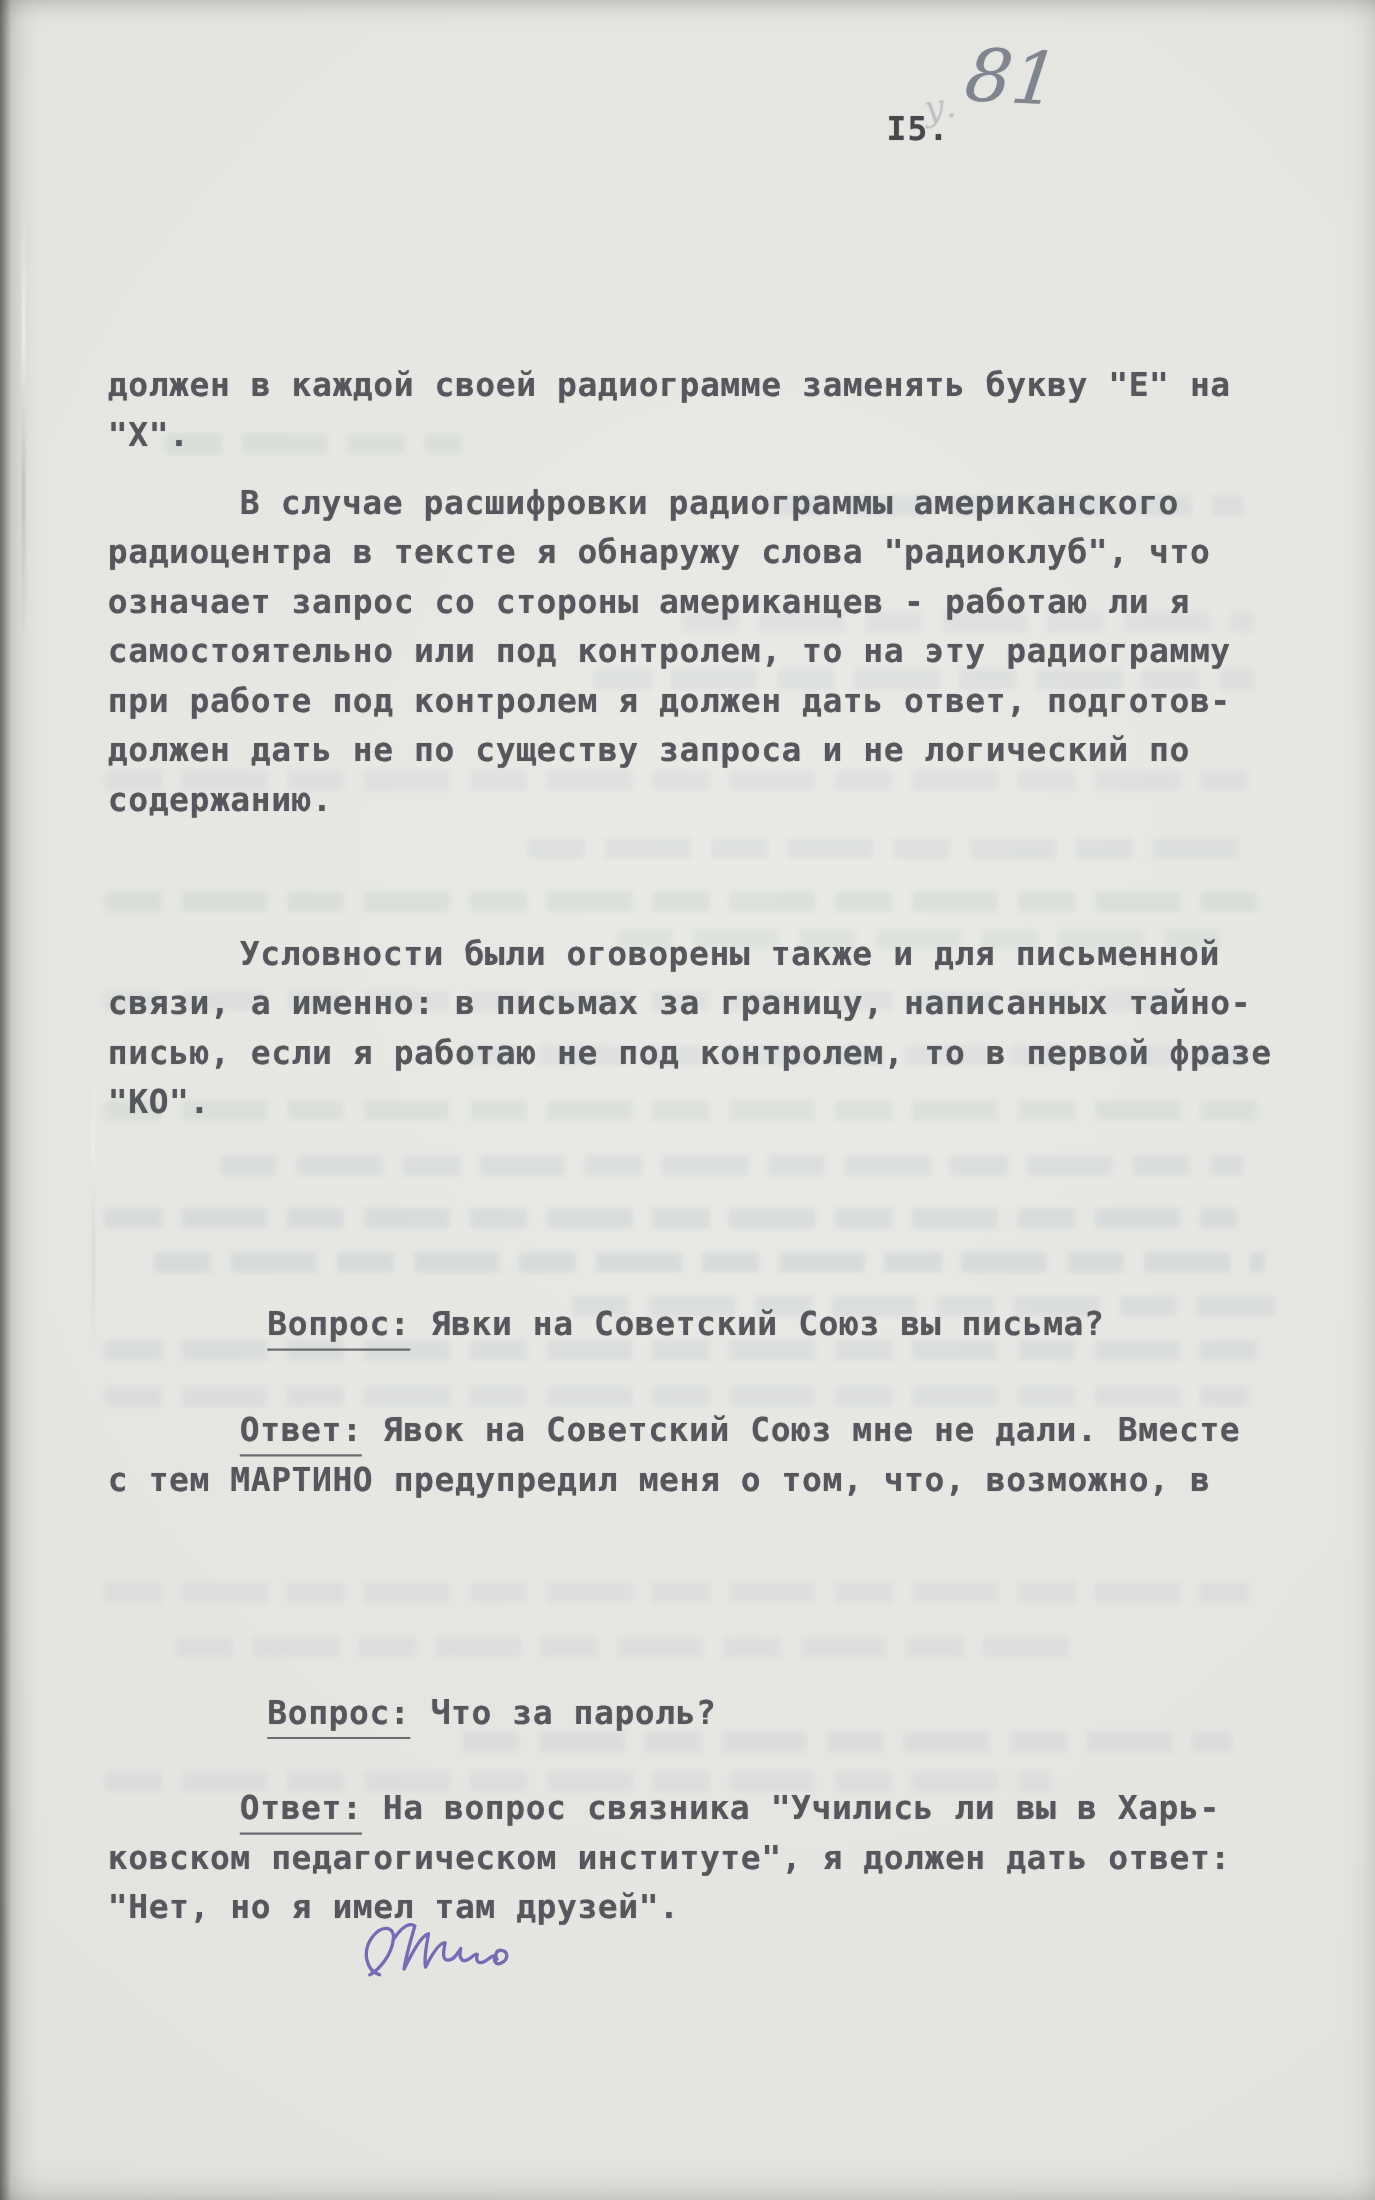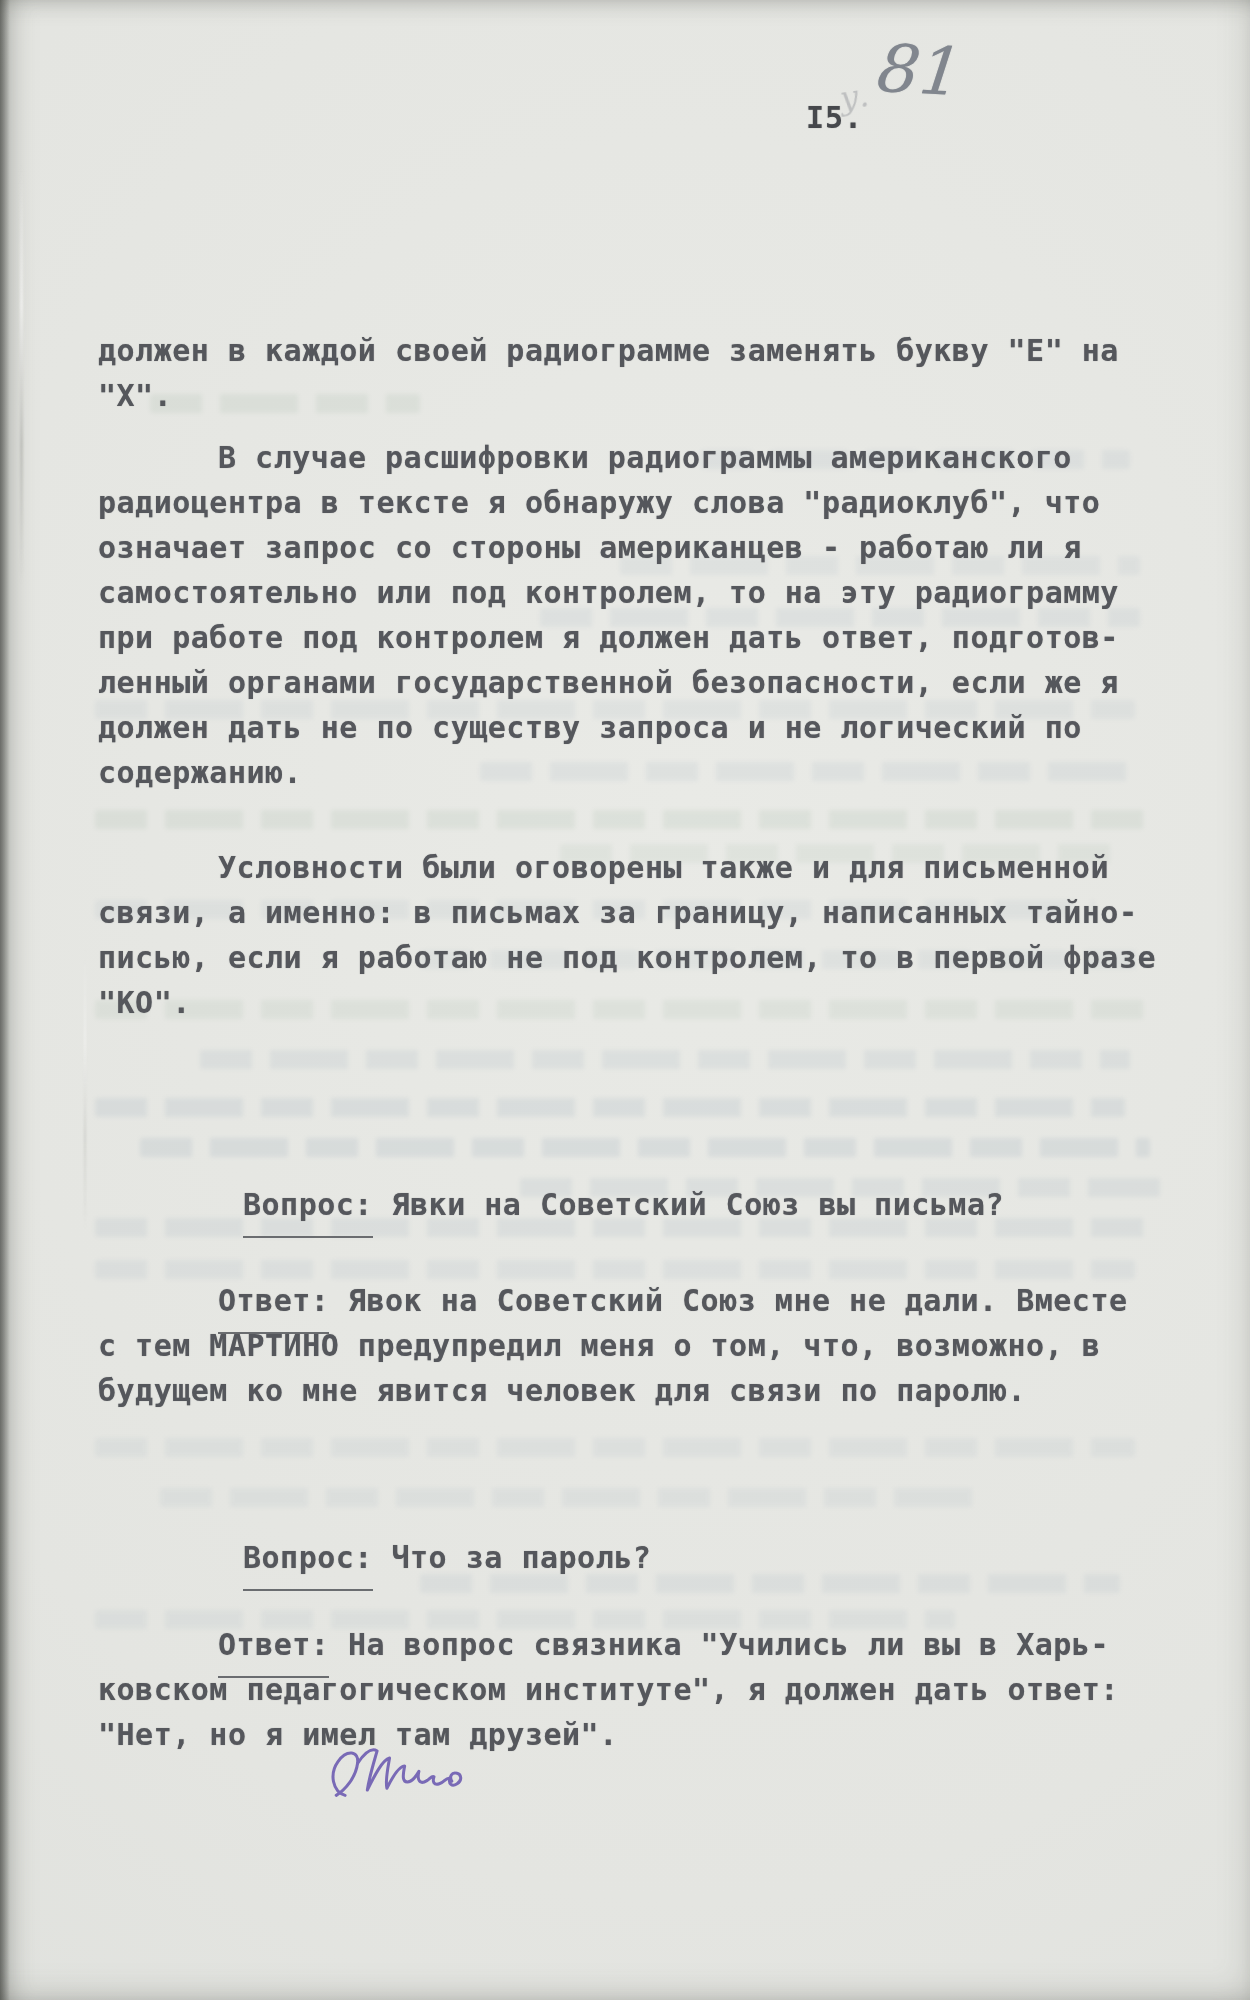--- a/index.html
+++ b/index.html
@@ -18,21 +18,21 @@
     background:linear-gradient(180deg,transparent,rgba(255,255,255,.55),rgba(120,122,116,.28),transparent);}
   .fold.f2{left:84px;top:950px;width:2px;height:280px;
     background:linear-gradient(180deg,transparent,rgba(255,255,255,.4),rgba(120,122,116,.18),transparent);}
   .ghost-layer{position:absolute;inset:0;z-index:0;}
   .ghost{position:absolute;height:19px;filter:blur(2.2px);border-radius:3px;}
   .tb{position:absolute;left:98px;width:1090px;z-index:2;
     font:bold 30px/45px "DejaVu Sans Mono","Liberation Mono",monospace;
     letter-spacing:.5px;color:#55575c;text-shadow:0 0 1px rgba(85,87,92,.5);}
   .fl{text-indent:120px;}
   .q{margin-left:145px;}
-  .u{border-bottom:2px solid rgba(85,87,92,.85);padding-bottom:14px;}
+  .u{border-bottom:2px solid rgba(85,87,92,.85);padding-bottom:4px;}
   .pagenum{position:absolute;left:806px;top:100px;z-index:2;
     font:bold 30px/36px "DejaVu Sans Mono","Liberation Mono",monospace;
     color:#46484c;letter-spacing:1px;text-shadow:0 0 1px rgba(70,72,76,.5);}
   .hand81{position:absolute;left:878px;top:38px;z-index:2;
     font-family:"DejaVu Serif","Liberation Serif",serif;font-style:italic;
     font-size:66px;line-height:66px;color:#81868e;transform:rotate(3deg) skewX(-4deg);
     text-shadow:0 0 1px rgba(129,134,142,.55);}
   .faintmark{position:absolute;left:840px;top:78px;z-index:1;
     font-family:"DejaVu Serif","Liberation Serif",serif;font-style:italic;
     font-size:32px;color:rgba(125,130,138,.38);filter:blur(.6px);transform:rotate(-8deg);}
@@ -77,21 +77,20 @@
     <div class="ln">должен в каждой своей радиограмме заменять букву "Е" на</div>
     <div class="ln">"Х".</div>
   </div>
 
   <div class="tb" id="p2" style="top:435px">
     <div class="ln fl">В случае расшифровки радиограммы американского</div>
     <div class="ln">радиоцентра в тексте я обнаружу слова "радиоклуб", что</div>
     <div class="ln">означает запрос со стороны американцев - работаю ли я</div>
     <div class="ln">самостоятельно или под контролем, то на эту радиограмму</div>
     <div class="ln">при работе под контролем я должен дать ответ, подготов-</div>
-    <div class="ln">ленный органами государственной безопасности, если же я</div>
     <div class="ln">должен дать не по существу запроса и не логический по</div>
     <div class="ln">содержанию.</div>
   </div>
 
   <div class="tb" id="p3" style="top:845px">
     <div class="ln fl">Условности были оговорены также и для письменной</div>
     <div class="ln">связи, а именно: в письмах за границу, написанных тайно-</div>
     <div class="ln">писью, если я работаю не под контролем, то в первой фразе</div>
     <div class="ln">"КО".</div>
   </div>
@@ -100,21 +99,20 @@
     <div class="ln q">
       <span class="u">Вопрос:</span><span> Явки на Советский Союз вы письма?</span>
     </div>
   </div>
 
   <div class="tb" id="a1" style="top:1278px">
     <div class="ln fl">
       <span class="u">Ответ:</span><span> Явок на Советский Союз мне не дали. Вместе</span>
     </div>
     <div class="ln">с тем МАРТИНО предупредил меня о том, что, возможно, в</div>
-    <div class="ln">будущем ко мне явится человек для связи по паролю.</div>
   </div>
 
   <div class="tb" id="q2" style="top:1535px">
     <div class="ln q">
       <span class="u">Вопрос:</span><span> Что за пароль?</span>
     </div>
   </div>
 
   <div class="tb" id="a2" style="top:1622px">
     <div class="ln fl">

